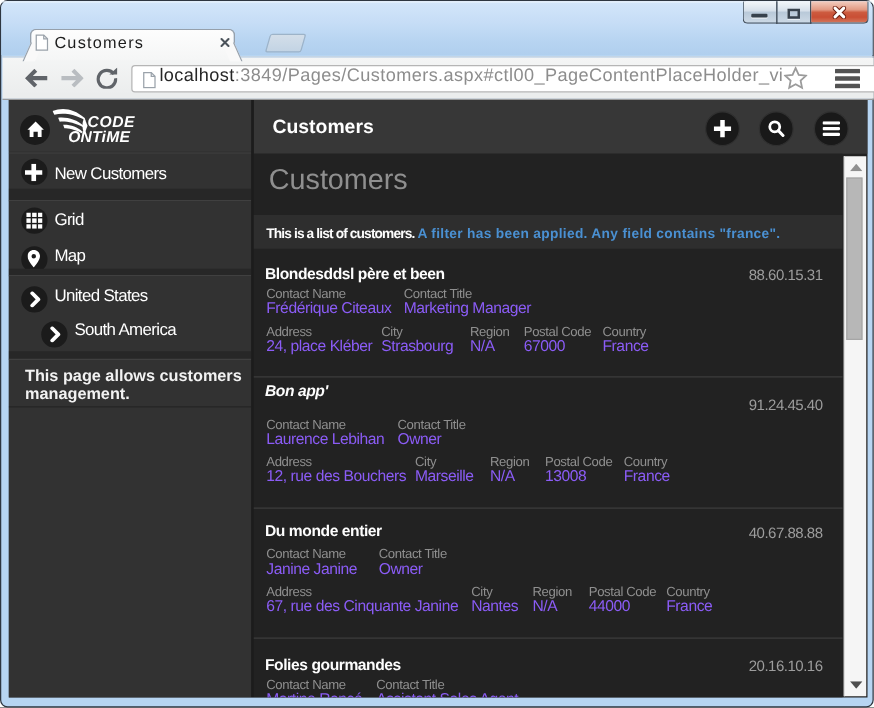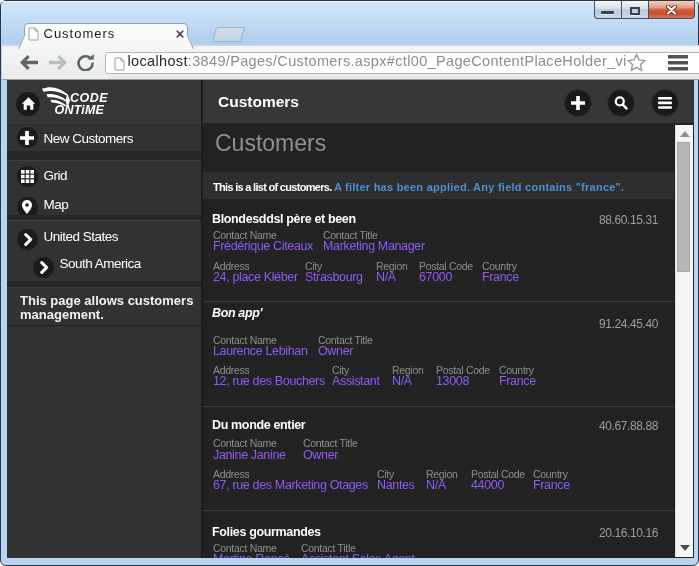--- a/index.html
+++ b/index.html
@@ -218,38 +218,38 @@
     <div class="lbl" style="left:10px;top:211.5px;">Contact Name</div>
     <div class="lbl" style="left:115px;top:211.5px;">Contact Title</div>
     <div class="val" style="left:10px;top:221.5px;">Laurence Lebihan</div>
     <div class="val" style="left:115px;top:221.5px;">Owner</div>
     <div class="lbl" style="left:10px;top:242px;">Address</div>
     <div class="lbl" style="left:129px;top:242px;">City</div>
     <div class="lbl" style="left:189px;top:242px;">Region</div>
     <div class="lbl" style="left:233px;top:242px;">Postal Code</div>
     <div class="lbl" style="left:296px;top:242px;">Country</div>
     <div class="val" style="left:10px;top:251.5px;">12, rue des Bouchers</div>
-    <div class="val" style="left:129px;top:251.5px;">Assistant</div>
+    <div class="val" style="left:129px;top:251.5px;">Marseille</div>
     <div class="val" style="left:189px;top:251.5px;">N/A</div>
     <div class="val" style="left:233px;top:251.5px;">13008</div>
     <div class="val" style="left:296px;top:251.5px;">France</div>
     <div class="sep" style="top:283px;"></div>
 
     <div class="ttl" style="left:9px;top:296px;">Du monde entier</div>
     <div class="ip" style="right:16px;top:297px;">40.67.88.88</div>
     <div class="lbl" style="left:10px;top:315px;">Contact Name</div>
     <div class="lbl" style="left:100px;top:315px;">Contact Title</div>
     <div class="val" style="left:10px;top:325.5px;">Janine Janine</div>
     <div class="val" style="left:100px;top:325.5px;">Owner</div>
     <div class="lbl" style="left:10px;top:345.5px;">Address</div>
     <div class="lbl" style="left:174px;top:345.5px;">City</div>
     <div class="lbl" style="left:223px;top:345.5px;">Region</div>
     <div class="lbl" style="left:268px;top:345.5px;">Postal Code</div>
     <div class="lbl" style="left:330px;top:345.5px;">Country</div>
-    <div class="val" style="left:10px;top:355.5px;">67, rue des Marketing Otages</div>
+    <div class="val" style="left:10px;top:355.5px;">67, rue des Cinquante Janine</div>
     <div class="val" style="left:174px;top:355.5px;">Nantes</div>
     <div class="val" style="left:223px;top:355.5px;">N/A</div>
     <div class="val" style="left:268px;top:355.5px;">44000</div>
     <div class="val" style="left:330px;top:355.5px;">France</div>
     <div class="sep" style="top:387px;"></div>
 
     <div class="ttl" style="left:9px;top:403px;">Folies gourmandes</div>
     <div class="ip" style="right:16px;top:404px;">20.16.10.16</div>
     <div class="lbl" style="left:10px;top:419.5px;">Contact Name</div>
     <div class="lbl" style="left:98px;top:419.5px;">Contact Title</div>

